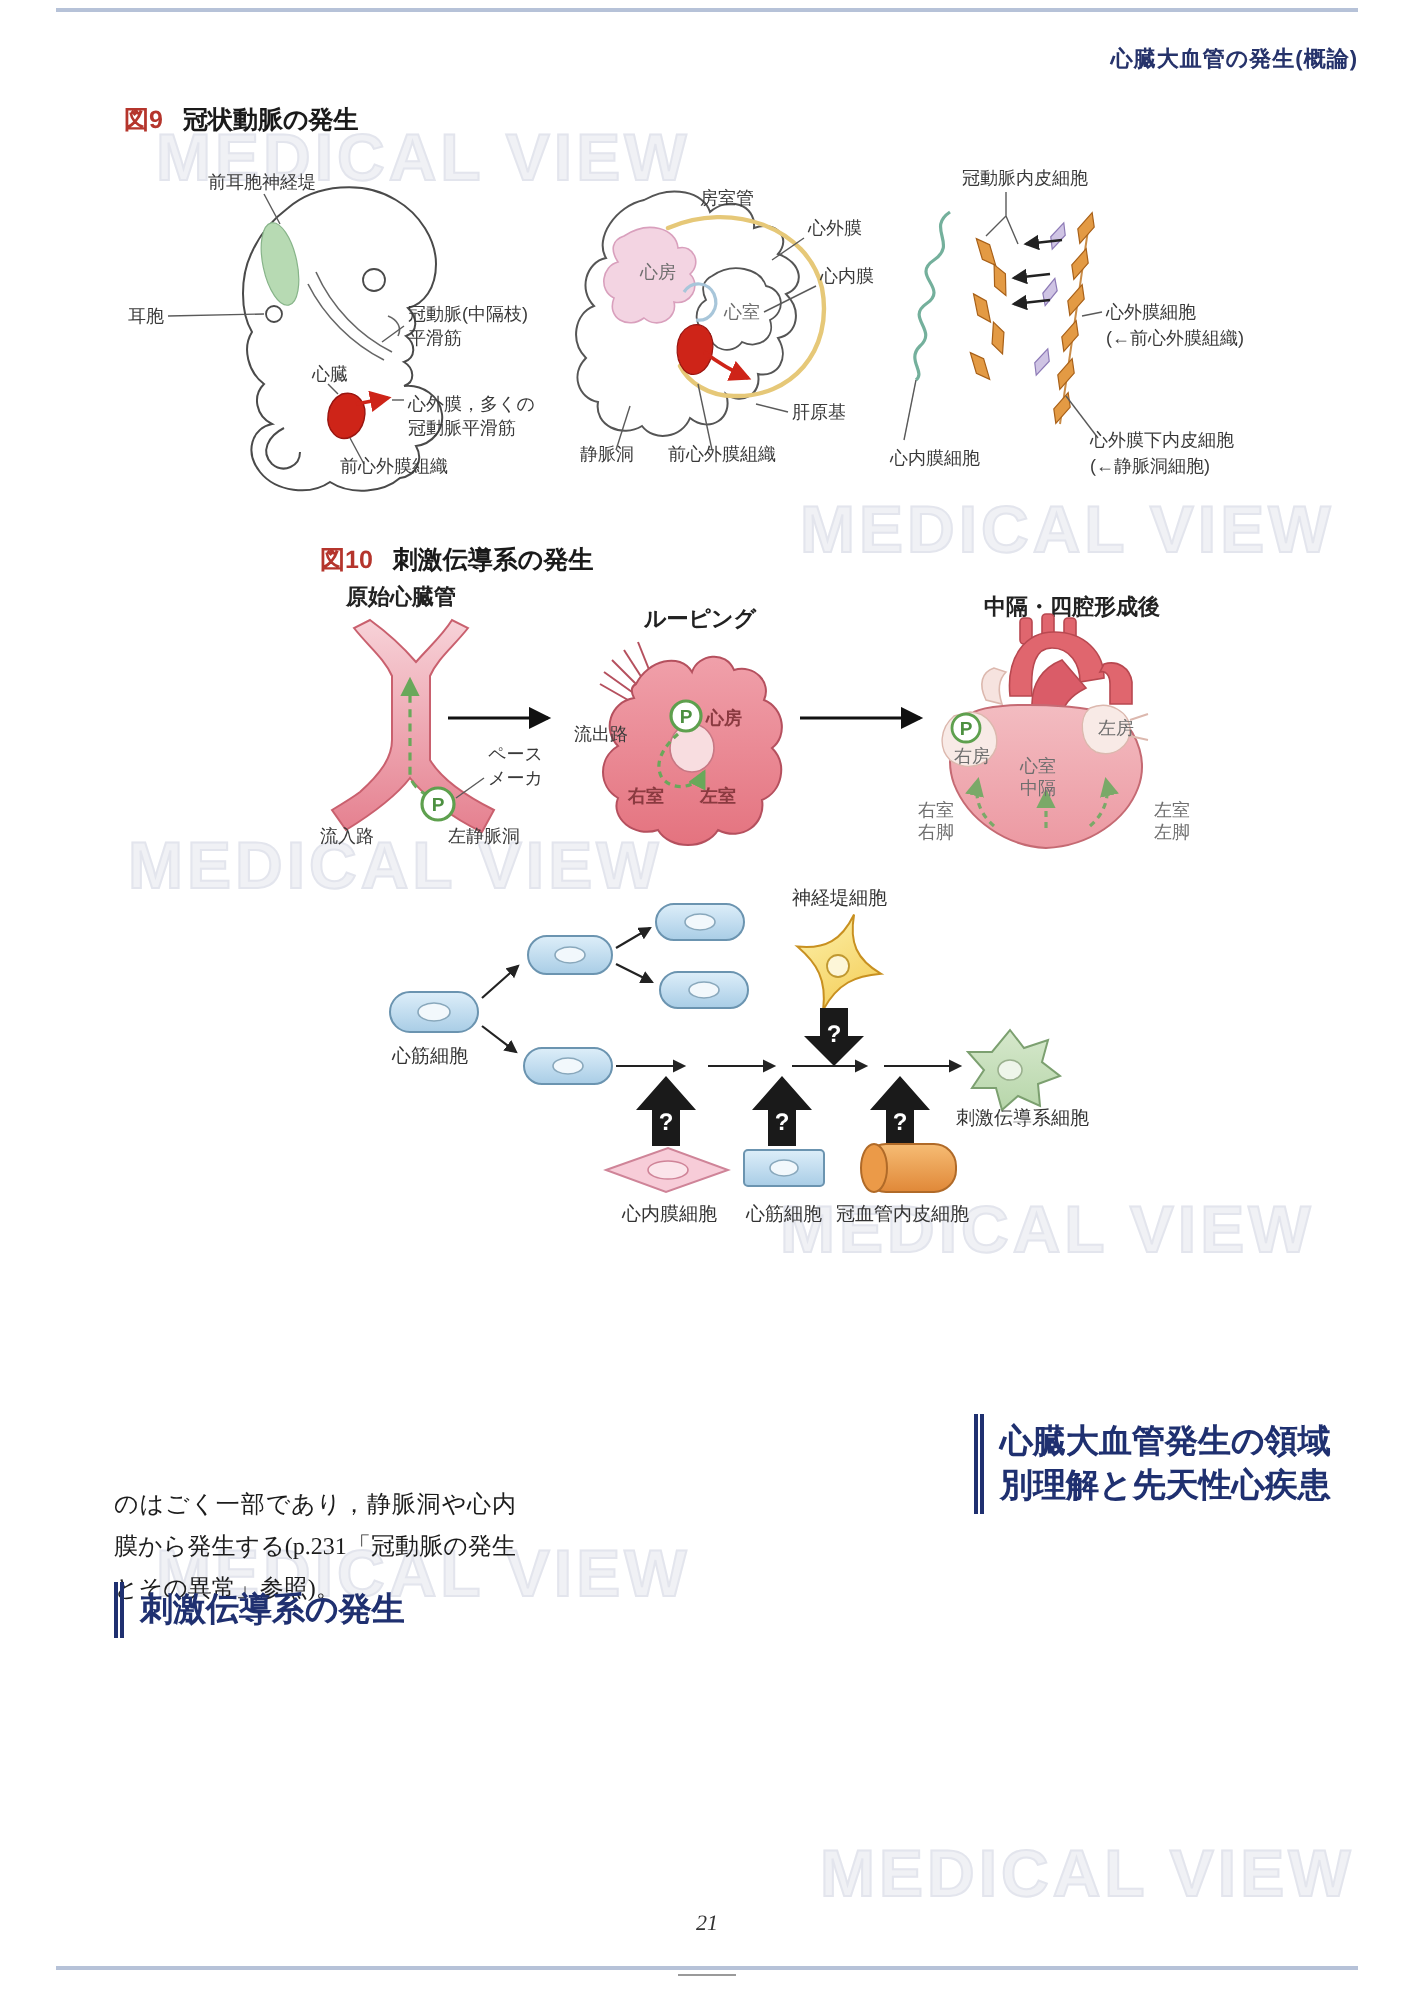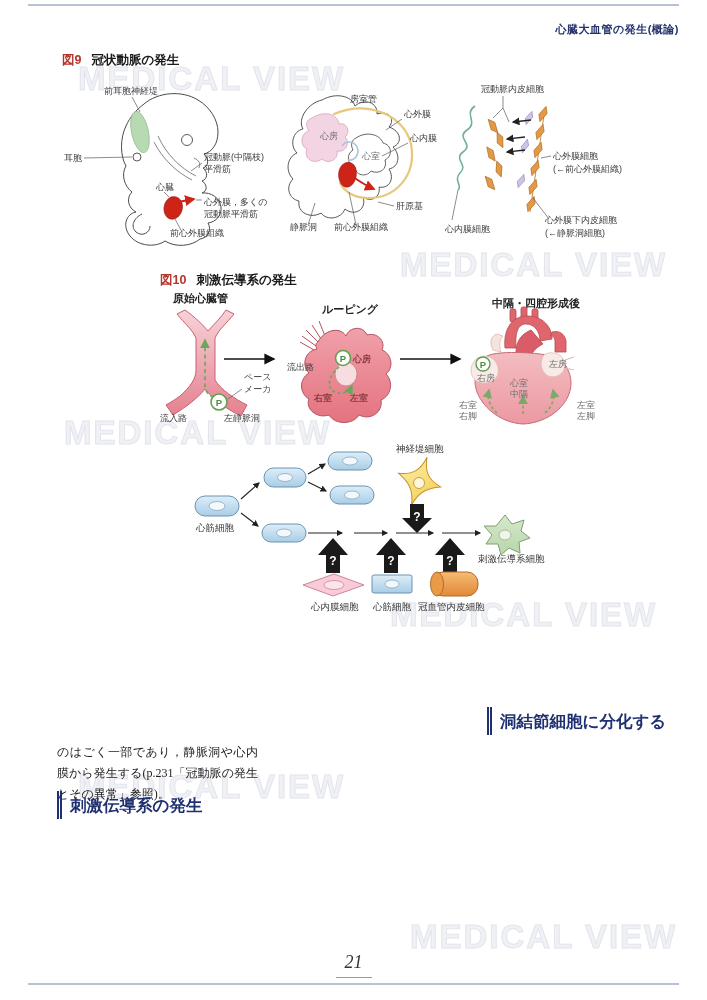--- a/index.html
+++ b/index.html
@@ -13,22 +13,22 @@
   .hdr{position:absolute;top:22px;right:28px;font-size:11px;font-weight:bold;color:#26336b;letter-spacing:.5px;}
   .figcap{position:absolute;font-size:12.5px;font-weight:bold;color:#1a1a1a;white-space:nowrap;}
   .figcap .tag{color:#b5352c;margin-right:10px;}
   .stagehead{position:absolute;font-size:11px;font-weight:bold;color:#222;white-space:nowrap;}
   .col{position:absolute;width:201px;font-family:"Liberation Serif",serif;font-size:12px;
        line-height:21px;color:#1c1c1c;text-align:justify;text-justify:inter-ideograph;}
   .ref{color:#b5352c;}
   .h2a{position:absolute;font-size:16.5px;font-weight:bold;color:#1f3070;
        border-left:5px double #1f3070;padding:3px 0 3px 8px;line-height:22px;white-space:nowrap;}
   .pagenum{position:absolute;top:952px;left:0;width:100%;text-align:center;}
-  .pagenum span{font-family:"Liberation Serif",serif;font-style:italic;font-size:18px;color:#333;
-       border-bottom:1px solid #9a9a9a;padding:0 9px 5px;}
+  .pagenum span{font-family:"Liberation Serif",serif;font-style:italic;font-size:11px;color:#333;
+       border-bottom:1px solid #9a9a9a;padding:0 9px 19px;}
   svg{position:absolute;overflow:visible;}
   .t{font-family:"Liberation Sans",sans-serif;font-size:9px;fill:#3a3a3a;}
   .tg{fill:#6e6e6e;}
   .tm{fill:#8a3a40;font-weight:bold;}
   .tp{fill:#4c9040;font-weight:bold;font-size:9.5px;}
   .tq{fill:#ffffff;font-weight:bold;font-size:12px;}
   .t2{font-family:"Liberation Sans",sans-serif;font-size:9.5px;fill:#333;}
   .ldr{stroke:#5a5a5a;stroke-width:.7;fill:none;}
 </style>
 </head>
@@ -385,21 +385,22 @@
       <text class="t2" x="268" y="172">冠血管内皮細胞</text>
     </svg>
 
     <div class="col" style="left:57px;top:742px;">
       <span>のはごく一部であり，静脈洞や心内膜から発生する(p.231「冠動脈の発生とその異常」参照)。</span>
     </div>
     <div class="h2a" style="left:57px;top:791px;">刺激伝導系の発生</div>
 
 
     <div class="h2a" style="left:487px;top:707px;">
-      <div>洞結節細胞に分化する</div>
+      <div>心臓大血管発生の領域</div>
+      <div>別理解と先天性心疾患</div>
     </div>
 
     <div class="pagenum">
       <span>21</span>
     </div>
     <div class="rule" style="top:983px;left:28px;right:28px;"></div>
 
   </div>
 </div>
 

